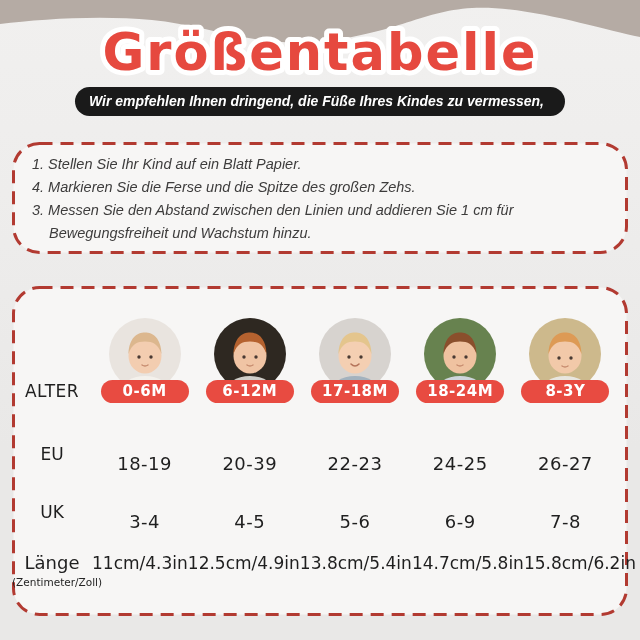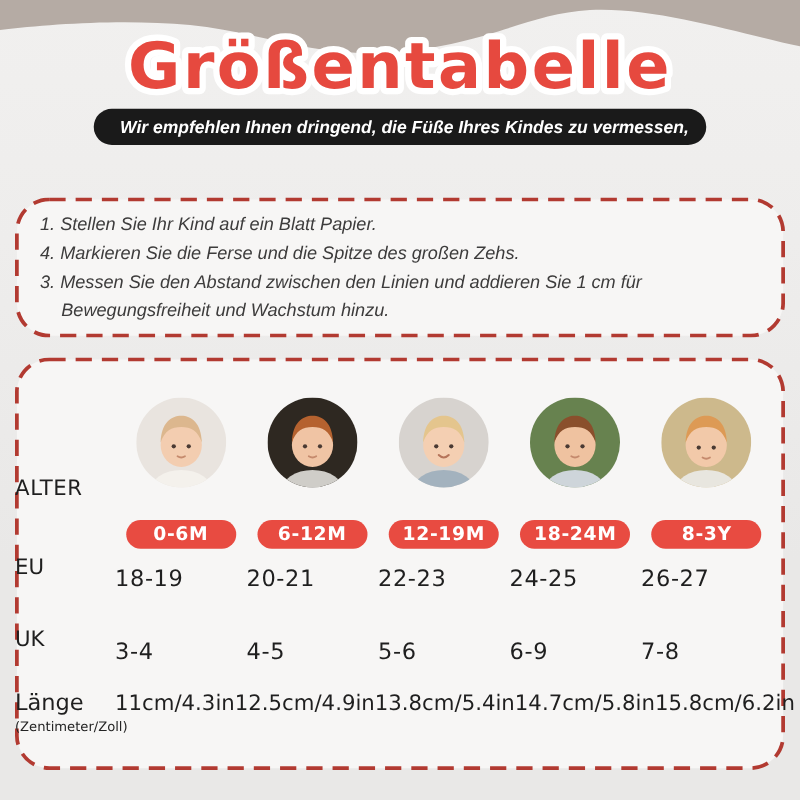--- a/index.html
+++ b/index.html
@@ -9,54 +9,54 @@
     font-family:"Liberation Sans",sans-serif;
   }
   .wave{position:absolute;top:0;left:0;}
   .title-svg{position:absolute;top:12px;left:0;}
   .title-svg text{
     font-family:"DejaVu Sans",sans-serif;font-weight:800;font-size:51px;letter-spacing:2px;
   }
   .banner{
     position:absolute;top:87px;left:50%;transform:translateX(-50%);
     width:462px;background:#1a1a1a;border-radius:24px;
-    padding:6px 14px;text-align:right;color:#ffffff;
+    padding:6px 14px;text-align:left;color:#ffffff;
     font-style:italic;font-weight:700;font-size:14px;line-height:17px;
   }
   .dash-box{position:absolute;left:12px;}
-  .box1{top:158px;width:616px;height:112px;}
+  .box1{top:142px;width:616px;height:112px;}
   .box2{top:286px;width:616px;height:330px;}
   .dash-box > svg{position:absolute;top:0;left:0;}
   .box-content{position:absolute;top:0;left:0;right:0;bottom:0;}
   .instr{
     padding:11px 18px 0 20px;color:#3d3c3c;font-style:italic;font-size:14.5px;line-height:23px;
   }
   .instr-item{padding-left:17px;text-indent:-17px;}
   .trow{
     position:absolute;left:0;width:606px;display:grid;
     grid-template-columns:80px repeat(5,1fr);align-items:center;
   }
   .row-photos{top:30px;height:88px;}
   .row-eu{top:147px;height:30px;}
   .row-uk{top:205px;height:30px;}
   .row-len{top:262px;height:44px;align-items:start;}
-  .cell{font-family:"DejaVu Sans",sans-serif;color:#1f1f1f;}
+  .cell{text-align:center;font-family:"DejaVu Sans",sans-serif;color:#1f1f1f;}
   .rlabel{font-size:17px;}
   .num{font-size:18px;letter-spacing:0.5px;margin-top:20px;}
   .photo-cell{position:relative;height:88px;}
   .photo-circle{position:absolute;top:2px;left:50%;transform:translateX(-50%);}
   .age-pill{
     position:absolute;top:64px;left:50%;transform:translateX(-50%);
     width:88px;height:23px;border-radius:13px;background:#e84b41;
     color:#fff;font-family:"DejaVu Sans",sans-serif;font-weight:700;font-size:15px;
-    line-height:23px;text-align:center;letter-spacing:0.5px;margin-top:36px;
+    line-height:23px;text-align:center;letter-spacing:0.5px;
   }
   .alter-cell{position:relative;height:88px;}
   .alter-label{
-    position:absolute;top:64px;left:0;width:100%;
+    position:absolute;top:64px;left:0;width:100%;text-align:center;
     font-family:"DejaVu Sans",sans-serif;font-size:17px;letter-spacing:0.5px;line-height:23px;color:#1f1f1f;
   }
   .len-label-main{font-size:18px;line-height:30px;}
   .len-label-sub{font-size:10.5px;line-height:12px;margin-top:-2px;color:#242424;}
   .len-val{font-size:17px;line-height:30px;letter-spacing:0;}
 </style>
 </head>
 <body>
 
 <svg class="wave" width="640" height="56" viewBox="0 0 640 56">
@@ -143,21 +143,21 @@
           <g clip-path="url(#c2)">
             <rect width="72" height="72" fill="#d7d3cf"></rect>
             <ellipse cx="36" cy="75" rx="25" ry="17" fill="#a3b2be"></ellipse>
             <ellipse cx="36" cy="38" rx="16.5" ry="17.5" fill="#f4cfb2"></ellipse>
             <path d="M19.5,36 C20,20 28,14.5 36,14.5 C44,14.5 52,20 52.5,36 C49,26 44,23.5 36,23.5 C28,23.5 23,26 19.5,36 Z" fill="#e4c58d"></path>
             <circle cx="30" cy="39" r="1.7" fill="#4a3a33"></circle>
               <circle cx="42" cy="39" r="1.7" fill="#4a3a33"></circle>
             <path d="M32,46 Q36,50 40,46" stroke="#b5745a" stroke-width="1.6" fill="none" stroke-linecap="round"></path>
           </g>
         </svg>
-        <div class="age-pill">12-19M</div>
+        <div class="age-pill">17-18M</div>
       </div>
 
       <div class="photo-cell">
         <svg class="photo-circle" width="72" height="72" viewBox="0 0 72 72">
           <defs>
               <clipPath id="c3">
                 <circle cx="36" cy="36" r="36"></circle>
               </clipPath>
             </defs>
           <g clip-path="url(#c3)">
@@ -190,21 +190,21 @@
             <path d="M33,48 Q36,50 39,48" stroke="#c58a6d" stroke-width="1.4" fill="none" stroke-linecap="round"></path>
           </g>
         </svg>
         <div class="age-pill">8-3Y</div>
       </div>
     </div>
 
     <div class="trow row-eu">
       <div class="cell rlabel">EU</div>
       <div class="cell num">18-19</div>
-      <div class="cell num">20-21</div>
+      <div class="cell num">20-39</div>
       <div class="cell num">22-23</div>
       <div class="cell num">24-25</div>
       <div class="cell num">26-27</div>
     </div>
 
     <div class="trow row-uk">
       <div class="cell rlabel">UK</div>
       <div class="cell num">3-4</div>
       <div class="cell num">4-5</div>
       <div class="cell num">5-6</div>

